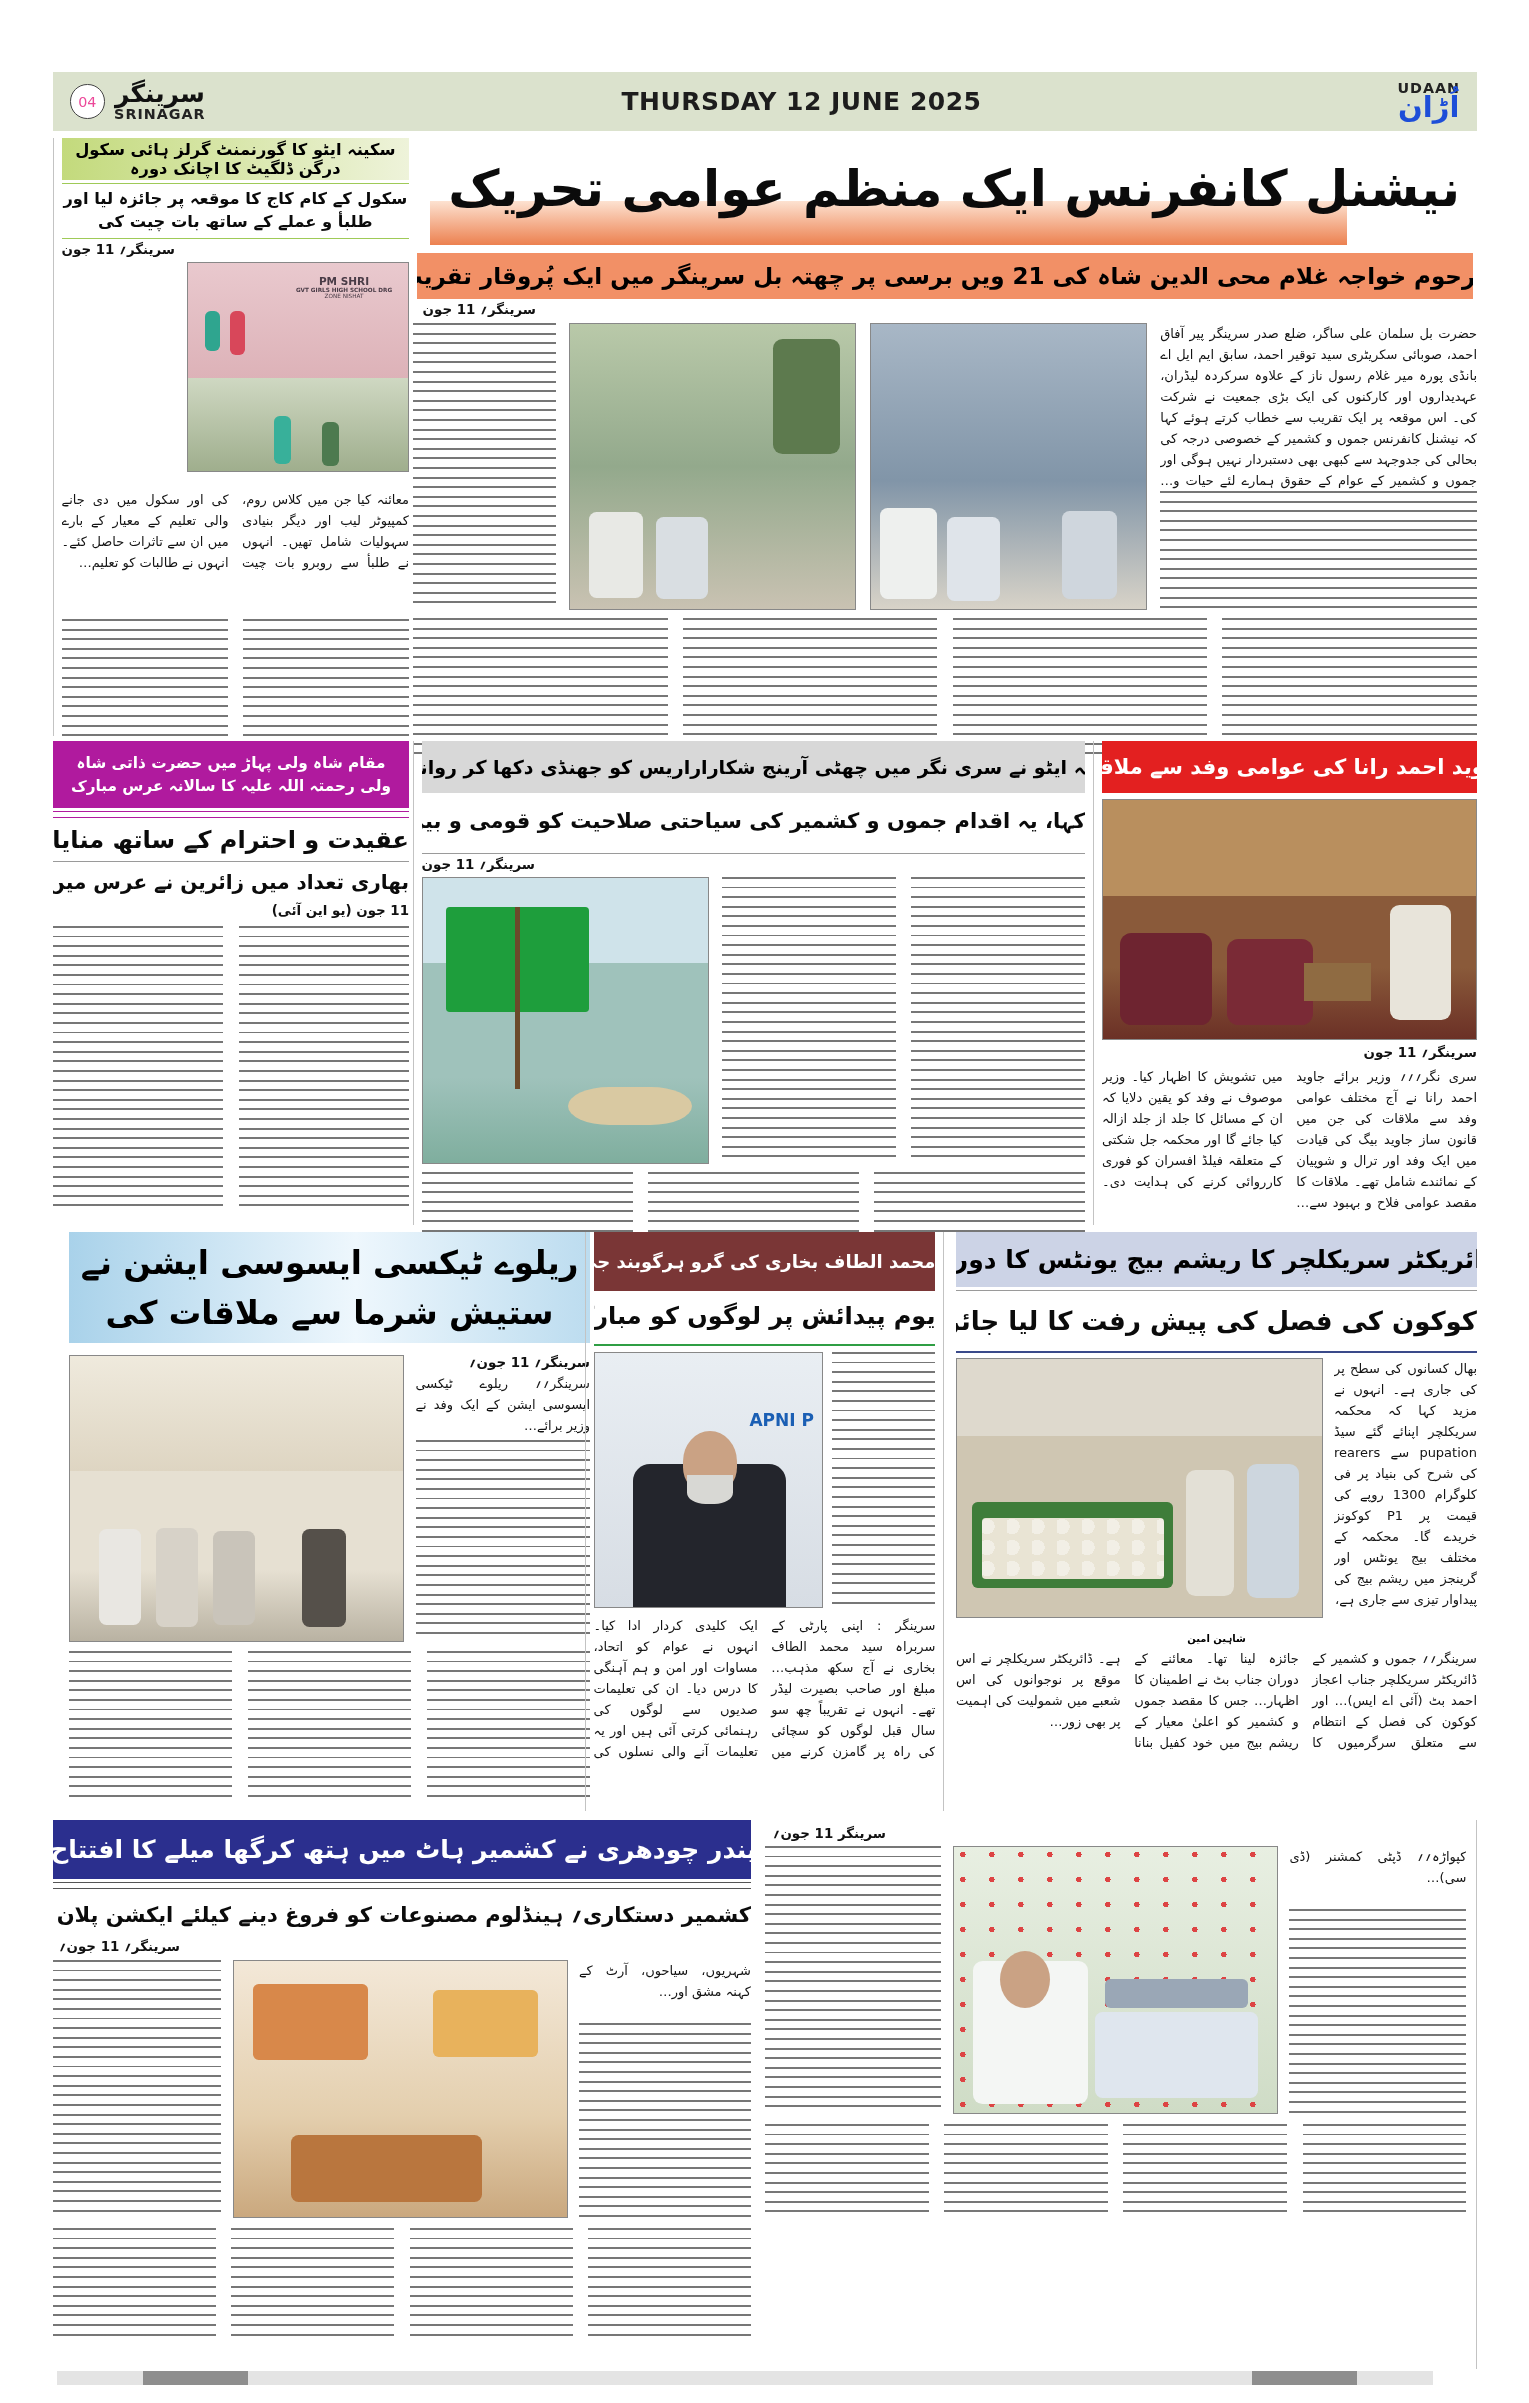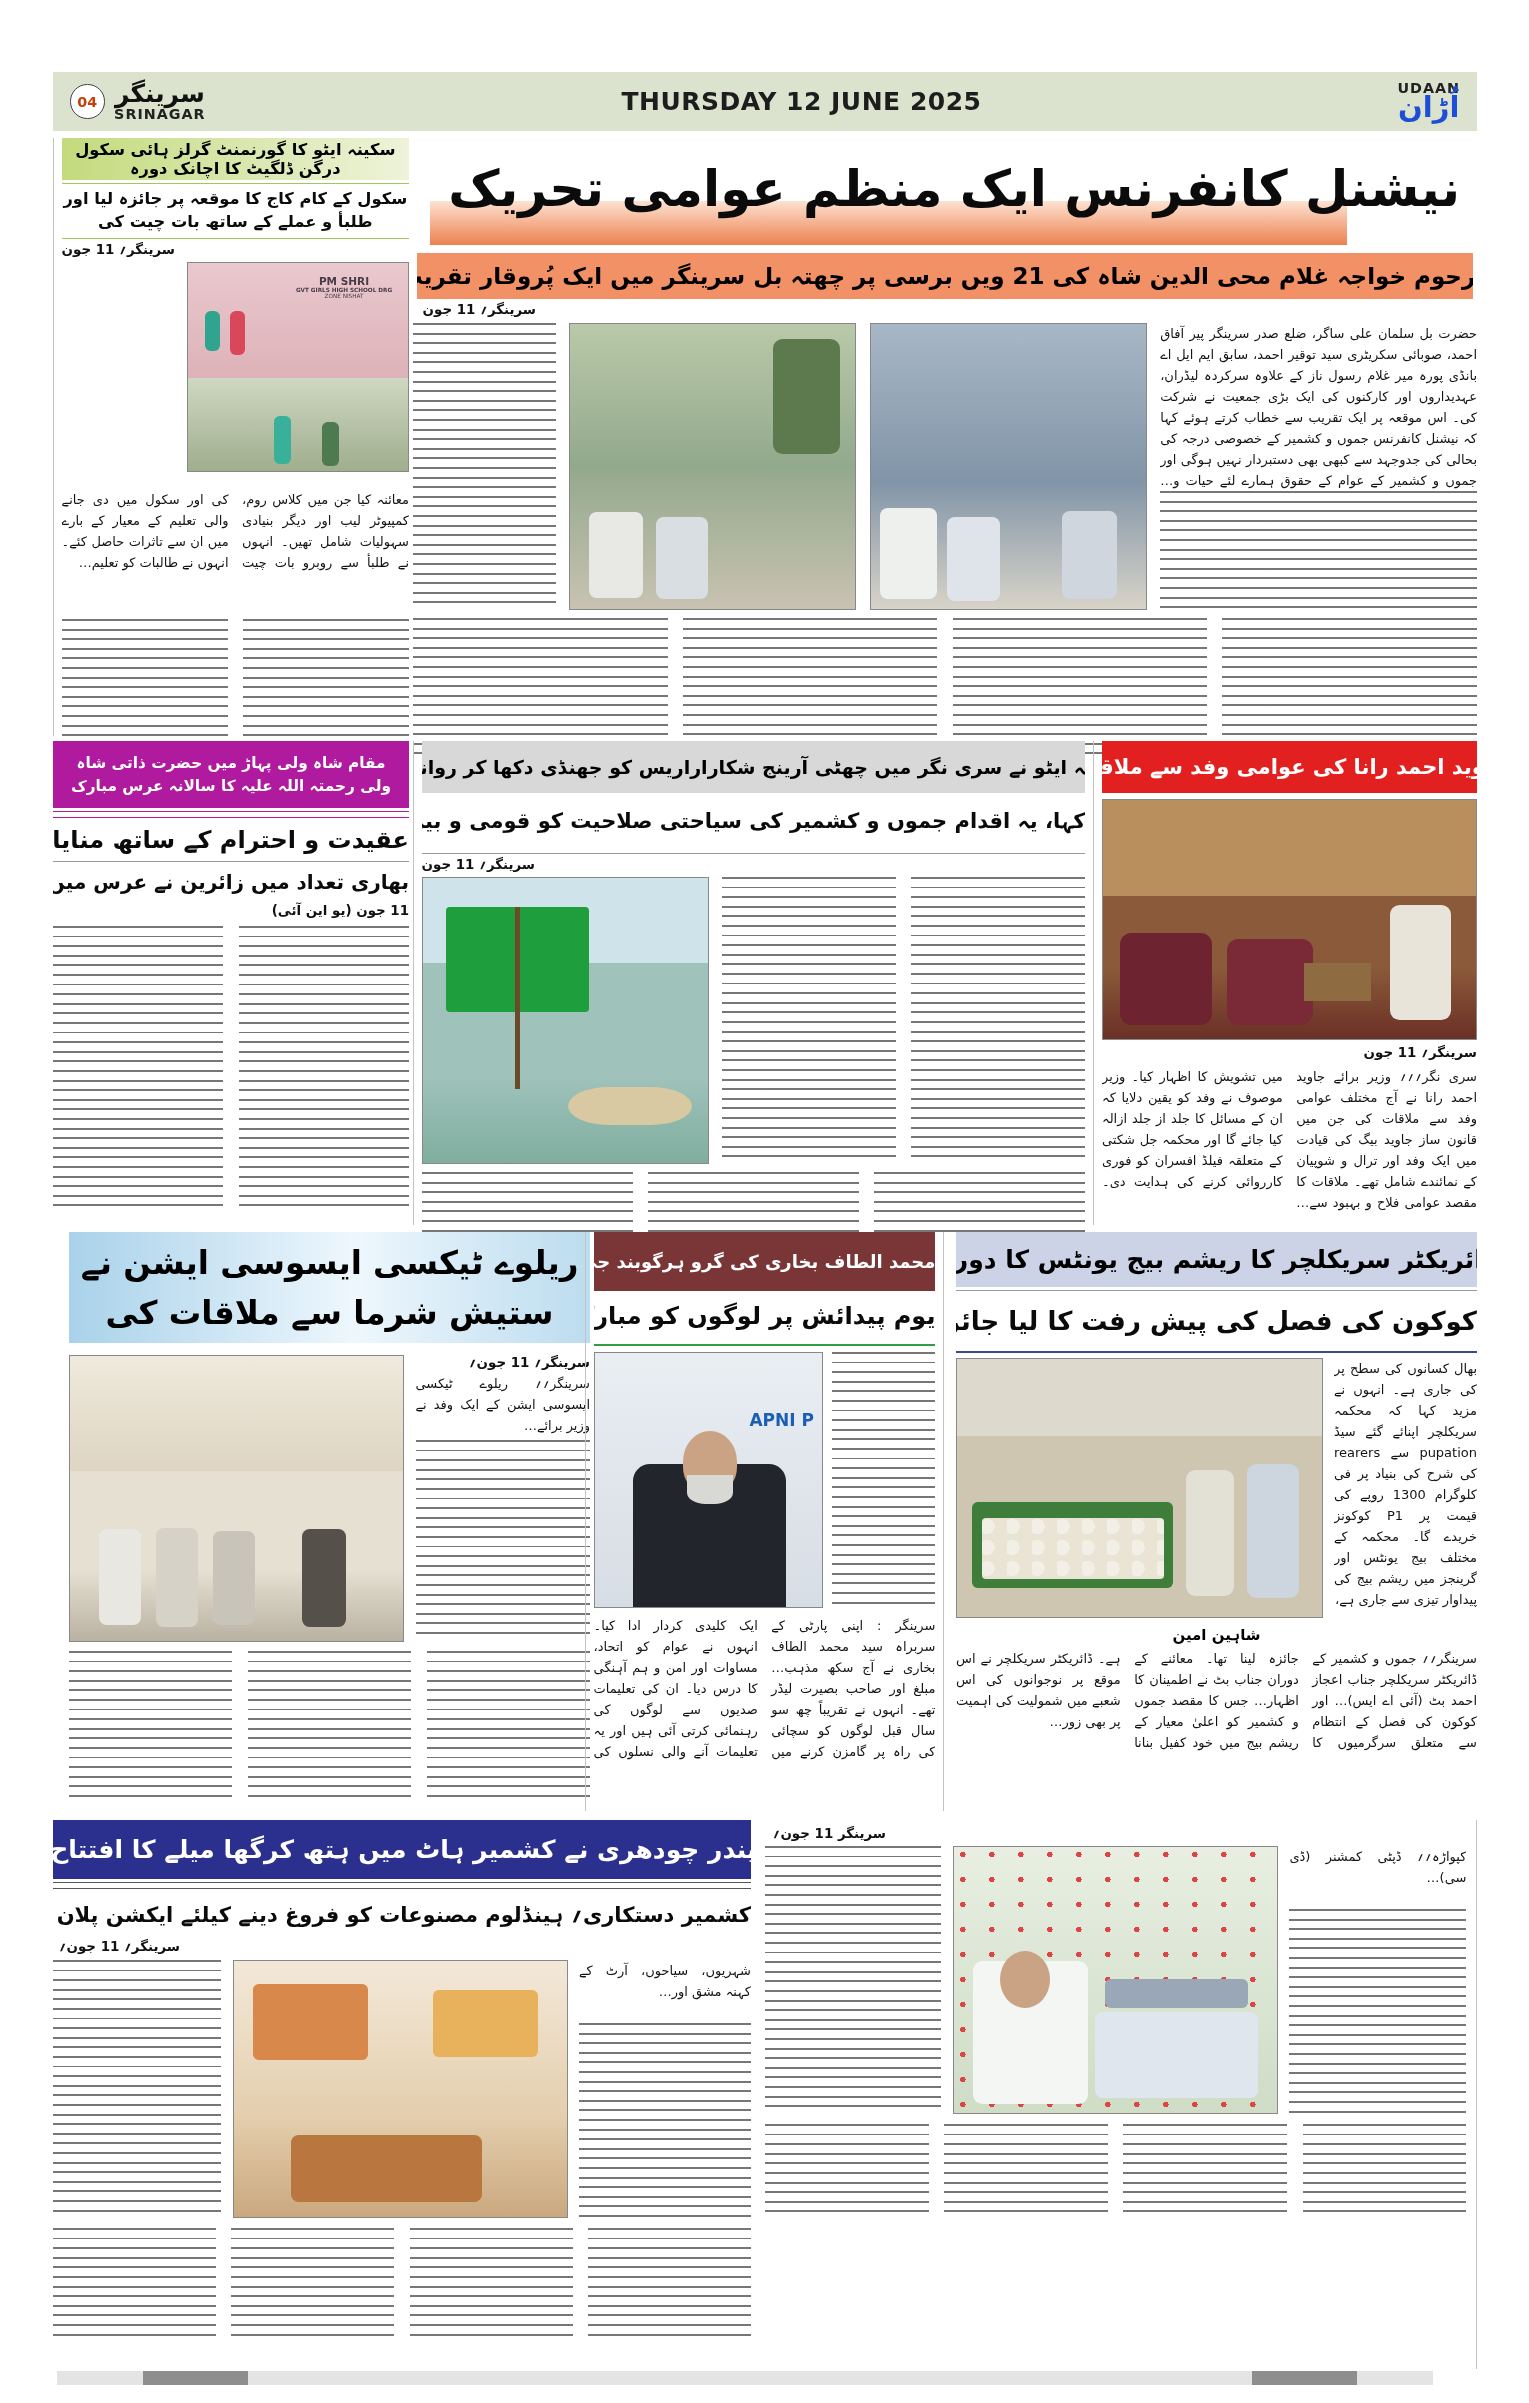--- a/index.html
+++ b/index.html
@@ -10,21 +10,21 @@
             display:flex;align-items:center;justify-content:space-between;padding:0 17px;box-sizing:border-box;}
   .logo{display:flex;flex-direction:column;align-items:center;line-height:1;direction:ltr;}
   .logo-en{font-size:14.3px;font-weight:bold;letter-spacing:1px;color:#222;}
   .logo-ur{font-size:29px;font-weight:bold;color:#1d4ed8;margin-top:-1.9px;}
   .date{font-size:25px;font-weight:bold;color:#1d1d1d;letter-spacing:0.5px;direction:ltr;}
   .cityblock{display:flex;align-items:center;gap:9.6px;}
   .citytxt{display:flex;flex-direction:column;align-items:center;line-height:1.05;}
   .city-ur{font-size:25px;font-weight:bold;color:#111;}
   .city-en{font-size:14.3px;font-weight:bold;color:#222;letter-spacing:1px;direction:ltr;}
   .pagebadge{width:32.5px;height:32.5px;border-radius:50%;background:#fff;border:1.9px solid #444;
-             display:flex;align-items:center;justify-content:center;font-size:14.3px;font-weight:bold;color:#c2410c;direction:ltr;}
+             display:flex;align-items:center;justify-content:center;font-size:14.3px;font-weight:normal;color:#ec4899;direction:ltr;}
   
   .story{position:absolute;box-sizing:border-box;}
   .kicker{font-weight:bold;text-align:center;display:flex;align-items:center;justify-content:center;
           box-sizing:border-box;padding:3.8px 9.6px;overflow:hidden;}
   .headline{font-weight:bold;color:#0b0b0b;text-align:center;white-space:nowrap;overflow:hidden;}
   .byline{font-size:13.4px;font-weight:bold;color:#111;}
   .snippet{font-size:13px;line-height:21px;text-align:justify;color:#141414;overflow:hidden;}
   .rule{height:0;border-top:1.9px solid #9fca57;margin:2.9px 0;}
   .rule-gray{border-top:1px solid #9a9a9a;}
   .dbl{height:4.8px;border-top:1px solid #555;border-bottom:1px solid #555;margin:2.9px 0;}
@@ -219,21 +219,21 @@
     <div style="display:flex;gap:11.5px;height:260px;margin-top:5.7px;">
       <div class="snippet" style="width:143px;flex:none;height:260px;">بھال کسانوں کی سطح پر کی جاری ہے۔ انہوں نے مزید کہا کہ محکمہ سریکلچر اپنائے گئے سیڈ pupation سے rearers کی شرح کی بنیاد پر فی کلوگرام 1300 روپے کی قیمت پر P1 کوکونز خریدے گا۔ محکمہ کے مختلف بیج یونٹس اور گرینجز میں ریشم بیج کی پیداوار تیزی سے جاری ہے،</div>
       <div class="photo" style="flex:1;height:260px;">
         <div style="position:absolute;inset:0;background:linear-gradient(180deg,#ded9cd 0 30%,#cfc6b2 30% 100%);"></div>
         <div style="position:absolute;left:15.3px;bottom:29px;width:201px;height:86px;background:#3f7d3a;border-radius:5.7px;"></div>
         <div style="position:absolute;left:25px;bottom:38px;width:182px;height:61px;background:radial-gradient(circle at 20% 40%,#f2efe6 0 7.6px,transparent 7.6px) 0 0/25px 21px repeat,#e9e4d4;border-radius:3.8px;"></div>
         <div style="position:absolute;right:23px;bottom:19px;width:52px;height:134px;background:#cdd6de;border-radius:9.6px;"></div>
         <div style="position:absolute;right:88px;bottom:21px;width:48px;height:126px;background:#e3e0d6;border-radius:9.6px;"></div>
       </div>
     </div>
-    <div class="cap" style="position:static;display:block;text-align:center;font-size:15px;margin-top:8px;">شاہین امین</div>
+    <div class="cap" style="position:static;display:block;text-align:center;font-size:10px;margin-top:15px;">شاہین امین</div>
     <div class="snippet" style="height:143px;column-count:3;column-gap:13.4px;margin-top:3.8px;">سرینگر؍؍ جموں و کشمیر کے ڈائریکٹر سریکلچر جناب اعجاز احمد بٹ (آئی اے ایس)… اور کوکون کی فصل کے انتظام سے متعلق سرگرمیوں کا جائزہ لینا تھا۔ معائنے کے دوران جناب بٹ نے اطمینان کا اظہار… جس کا مقصد جموں و کشمیر کو اعلیٰ معیار کے ریشم بیج میں خود کفیل بنانا ہے۔ ڈائریکٹر سریکلچر نے اس موقع پر نوجوانوں کی اس شعبے میں شمولیت کی اہمیت پر بھی زور…</div>
   </div>
 
   <div class="story" style="left:53px;top:1820px;width:698px;height:549px;">
     <div class="kicker" style="height:59px;font-size:25px;background:#2b2f8e;color:#fff;white-space:nowrap;">سریندر چودھری نے کشمیر ہاٹ میں ہتھ کرگھا میلے کا افتتاح کیا</div>
     <div class="dbl"></div>
     <div class="headline" style="font-size:21px;line-height:46px;">کشمیر دستکاری؍ ہینڈلوم مصنوعات کو فروغ دینے کیلئے ایکشن پلان بنانے کی ضرورت پر زور دیا</div>
     <div class="byline" style="text-align:left;margin:1.9px 5.7px 5.7px;">سرینگر؍ 11 جون؍</div>
     <div style="display:flex;gap:11.5px;height:258px;">
       <div style="width:172px;flex:none;display:flex;flex-direction:column;">

